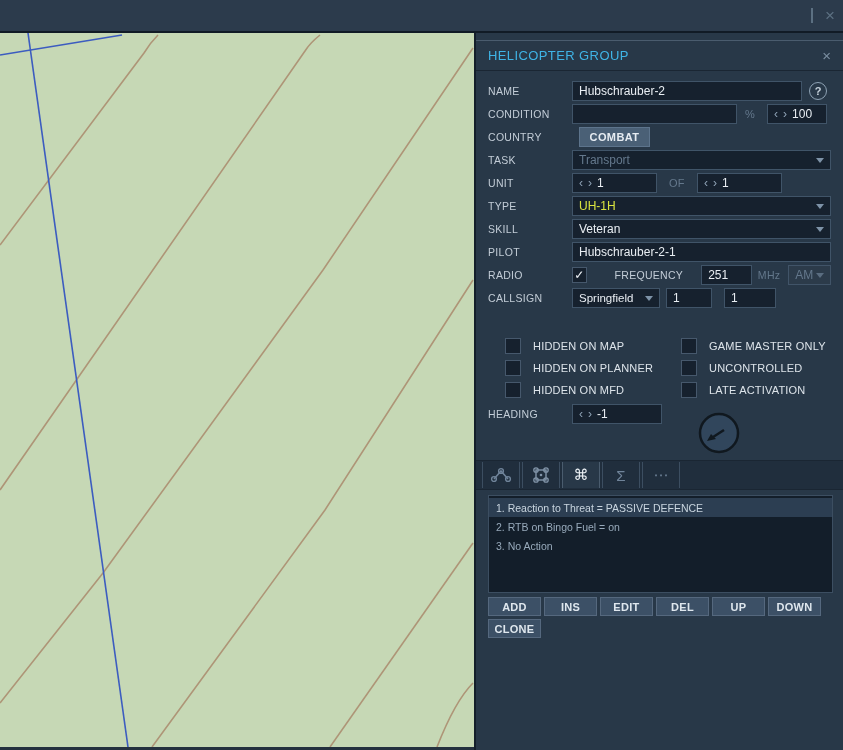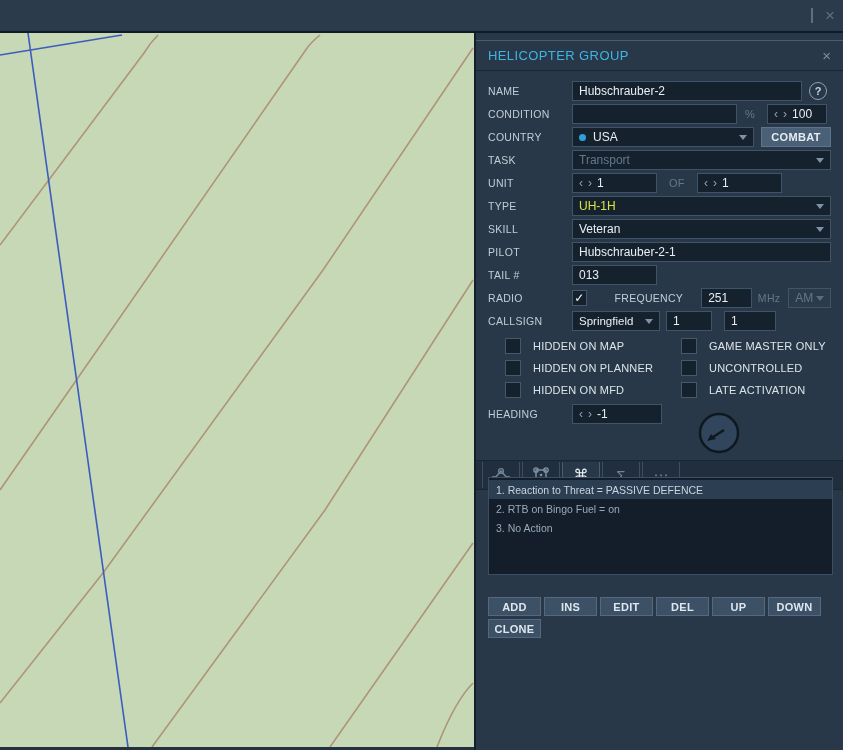--- a/index.html
+++ b/index.html
@@ -60,21 +60,21 @@
 
   .tabstrip { position:absolute; left:0; top:419px; width:100%; height:30px;
               background:#202e3d; border-top:1px solid #1a2633; border-bottom:1px solid #1a2633;
               display:flex; align-items:stretch; padding-left:6px; gap:2px; }
   .tab { width:38px; display:flex; align-items:center; justify-content:center;
          border:1px solid #3c4e61; border-top:none; border-bottom:none;
          color:#70849a; font-size:15px; margin:1px 0; }
   .tab.active { background:#283848; color:#eef3f7; border-color:#4a5c6e; }
   .tab svg { display:block; }
 
-  .listbox { position:absolute; left:12px; top:436px; width:345px; height:98px;
+  .listbox { position:absolute; left:12px; top:454px; width:345px; height:98px;
              background:#131e2a; border:1px solid #3c4e61; padding-top:2px; }
   .listitem { height:19px; display:flex; align-items:center; padding:0 7px;
               color:#97a9ba; font-size:10.5px; }
   .listitem.selected { background:#2c3e52; color:#c9d5df; }
 
   .btnrow { position:absolute; left:12px; top:556px; display:flex; gap:3px; }
   .btnrow2 { top:578px; }
   .abtn { width:53px; height:19px; background:#3c5066; border:1px solid #55687e;
           color:#dfe7ee; font-size:11px; font-weight:bold; display:flex;
           align-items:center; justify-content:center; letter-spacing:.3px; }
@@ -128,27 +128,20 @@
       <span class="lbl dis" style="flex:none;margin-left:8px;font-size:11px">%</span>
       <div class="spin" style="width:60px;margin-left:12px">
         <span class="ar">‹</span>
         <span class="ar">›</span>
         <span>100</span>
       </div>
     </div>
 
     <div class="row">
       <span class="lbl">COUNTRY</span>
-      <div class="inp sel" style="width:185px">
-        <span class="val">
-              <span class="dot"></span>
-        <span>USA</span>
-            </span>
-        <span class="caret"></span>
-      </div>
       <div class="combat-btn" style="width:71px;margin-left:7px">COMBAT</div>
     </div>
 
     <div class="row">
       <span class="lbl">TASK</span>
       <div class="inp sel" style="width:263px">
         <span class="val dis">Transport</span>
         <span class="caret"></span>
       </div>
     </div>
@@ -182,24 +175,20 @@
         <span class="val">Veteran</span>
         <span class="caret"></span>
       </div>
     </div>
 
     <div class="row">
       <span class="lbl">PILOT</span>
       <div class="inp" style="width:263px">Hubschrauber-2-1</div>
     </div>
 
-    <div class="row">
-      <span class="lbl">TAIL #</span>
-      <div class="inp" style="width:85px">013</div>
-    </div>
 
     <div class="row">
       <span class="lbl">RADIO</span>
       <div class="chk">✓</div>
       <span class="lbl" style="flex:none;margin-left:28px">FREQUENCY</span>
       <div class="inp" style="width:55px;margin-left:18px">251</div>
       <span class="lbl dis" style="flex:none;margin-left:6px">MHz</span>
       <div class="inp sel dis" style="width:46px;margin-left:8px;background:#2c3b4a;border-color:#415468">
         <span class="val dis">AM</span>
         <span class="caret" style="border-top-color:#5a6d80"></span>

